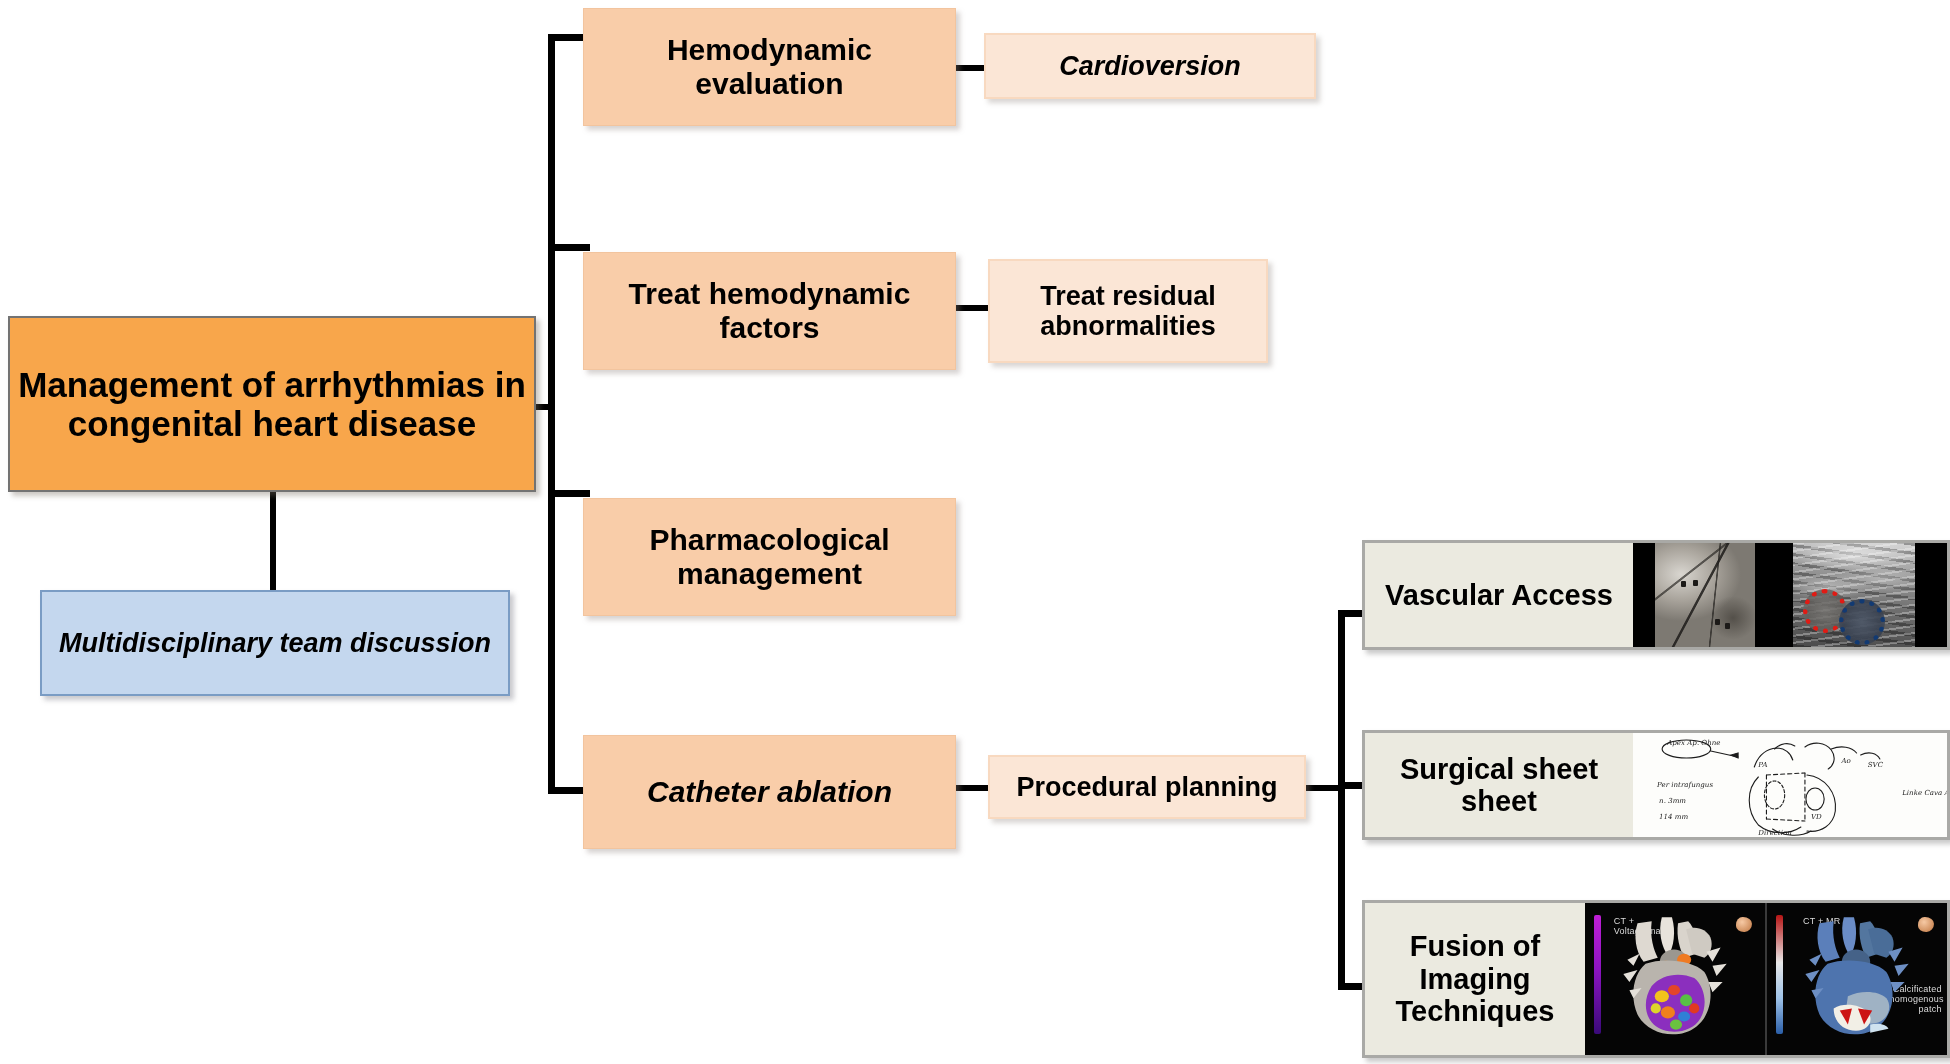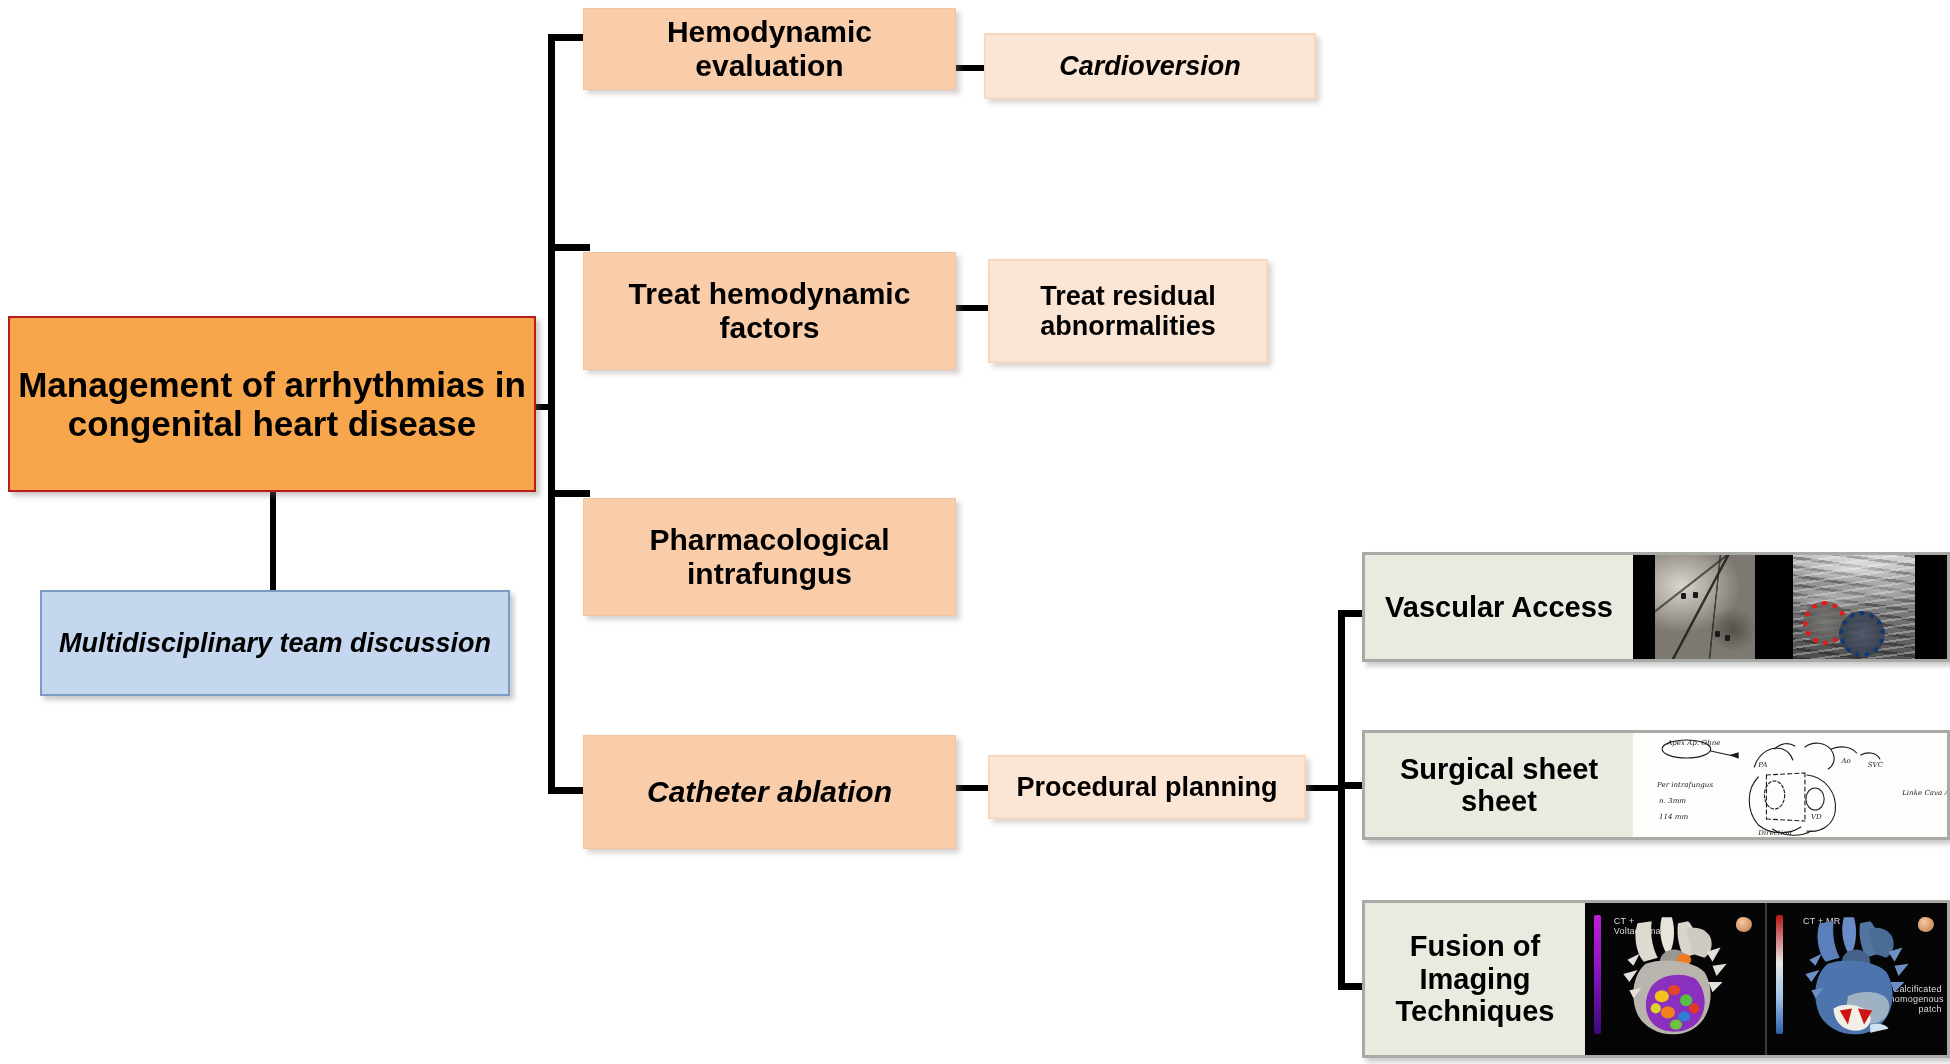--- a/index.html
+++ b/index.html
@@ -28,21 +28,21 @@
     text-align: center;
     line-height: 1.12;
     color: #000000;
     font-weight: bold;
   }
   .node .label { display: block; width: 100%; padding: 0 6px; }
 
   
   .node-root {
     background: #F8A64B;
-    border: 2px solid #b91c1c;
+    border: 2px solid #737373;
     box-shadow: 4px 4px 5px rgba(120,110,100,0.38);
     font-size: 35px;
   }
   
   .node-blue {
     background: #C4D7EE;
     border: 2px solid #7A9CC4;
     box-shadow: 4px 4px 5px rgba(120,120,130,0.40);
     font-size: 27px;
     font-style: italic;
@@ -222,46 +222,46 @@
   <div class="hline" style="left:1338px; top:983px; width:32px; height:7px;"></div>
 
   <div class="node node-root" style="left:8px; top:316px; width:528px; height:176px;">
     <span class="label">Management of arrhythmias in congenital heart disease</span>
   </div>
 
   <div class="node node-blue" style="left:40px; top:590px; width:470px; height:106px;">
     <span class="label">Multidisciplinary team discussion</span>
   </div>
 
-  <div class="node node-peach" style="left:583px; top:8px; width:373px; height:82px;">
+  <div class="node node-peach" style="left:583px; top:8px; width:373px; height:118px;">
     <span class="label">Hemodynamic evaluation</span>
   </div>
   <div class="node node-peach-light italic" style="left:984px; top:33px; width:332px; height:66px;">
     <span class="label">Cardioversion</span>
   </div>
 
   <div class="node node-peach" style="left:583px; top:252px; width:373px; height:118px;">
     <span class="label">Treat hemodynamic factors</span>
   </div>
   <div class="node node-peach-light" style="left:988px; top:259px; width:280px; height:104px;">
     <span class="label">Treat residual abnormalities</span>
   </div>
 
   <div class="node node-peach" style="left:583px; top:498px; width:373px; height:118px;">
-    <span class="label">Pharmacological intrafungus</span>
+    <span class="label">Pharmacological management</span>
   </div>
 
   <div class="node node-peach italic" style="left:583px; top:735px; width:373px; height:114px;">
     <span class="label">Catheter ablation</span>
   </div>
   <div class="node node-peach-light" style="left:988px; top:755px; width:318px; height:64px;">
     <span class="label">Procedural planning</span>
   </div>
 
-  <div class="node-img" style="left:1362px; top:552px; width:588px; height:110px;">
+  <div class="node-img" style="left:1362px; top:540px; width:588px; height:110px;">
     <div class="cap" style="width:268px;">Vascular Access</div>
     <div class="art">
       <div class="va-wrap">
         <div class="va-pad" style="width:22px;"></div>
         <div class="fluoro" style="width:100px;">
           <div class="marker" style="left:26px; top:38px;"></div>
           <div class="marker" style="left:38px; top:37px;"></div>
           <div class="marker" style="left:60px; top:76px;"></div>
           <div class="marker" style="left:70px; top:80px;"></div>
         </div>

